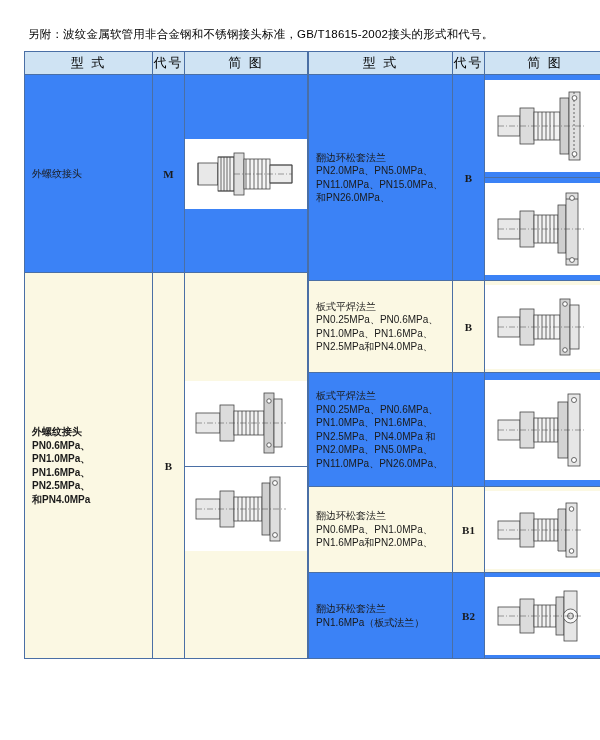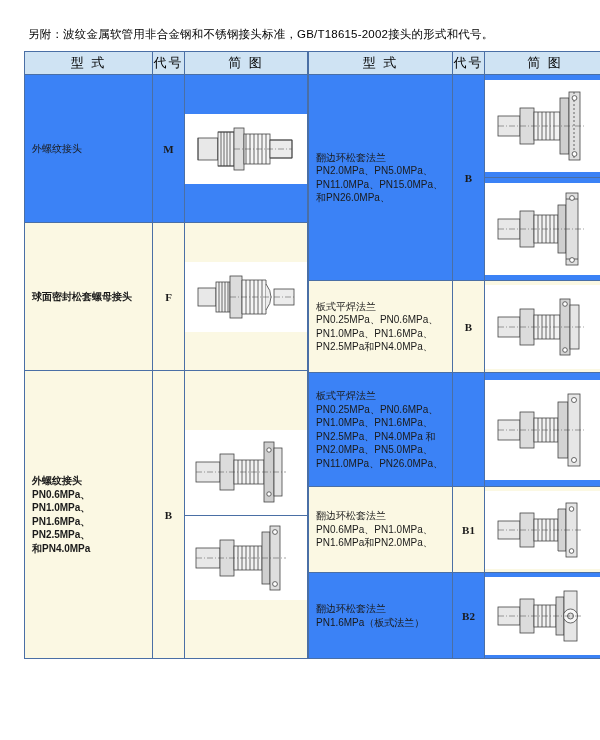--- a/index.html
+++ b/index.html
@@ -132,43 +132,20 @@
                   <path d="M56 20 L56 50 M60 20 L60 50 M64 20 L64 50 M68 20 L68 50 M72 20 L72 50 M76 20 L76 50"></path>
                   <rect x="80" y="26" width="22" height="18" fill="#ececec"></rect>
                   <path d="M80 26 L102 26 M80 44 L102 44 M102 26 L102 44"></path>
                   <path d="M44 35 L102 35" stroke-dasharray="6,2,1,2" stroke-width="0.5"></path>
                 </g>
               </svg>
             </div>
           </td>
         </tr>
 
-        <tr class="row-yellow" style="height:88px">
-          <td class="c-type">
-            <div class="cell-pad lbl-strong">球面密封松套螺母接头</div>
-          </td>
-          <td class="c-code code-cell">F</td>
-          <td class="c-fig">
-            <div class="fig">
-              <svg width="112" height="70" viewBox="0 0 112 70">
-                <g fill="none" stroke="#444" stroke-width="0.8">
-                  <rect x="8" y="26" width="18" height="18" fill="#e8e8e8"></rect>
-                  <rect x="26" y="20" width="14" height="30" fill="#f2f2f2"></rect>
-                  <path d="M29 20 L29 50 M32 20 L32 50 M35 20 L35 50 M38 20 L38 50"></path>
-                  <rect x="40" y="14" width="12" height="42" fill="#dcdcdc"></rect>
-                  <path d="M52 18 L76 18 L76 52 L52 52 Z" fill="#f5f5f5"></path>
-                  <path d="M56 18 L56 52 M60 18 L60 52 M64 18 L64 52 M68 18 L68 52 M72 18 L72 52"></path>
-                  <path d="M76 22 Q86 35 76 48" fill="#ededed"></path>
-                  <rect x="84" y="27" width="20" height="16" fill="#ececec"></rect>
-                  <path d="M40 35 L104 35" stroke-dasharray="6,2,1,2" stroke-width="0.5"></path>
-                </g>
-              </svg>
-            </div>
-          </td>
-        </tr>
 
 
 
 
         <tr class="row-yellow" style="height:170px">
           <td class="c-type">
             <div class="cell-pad lbl-strong" style="white-space:pre-line">外螺纹接头
 PN0.6MPa、PN1.0MPa、
 PN1.6MPa、PN2.5MPa、
 和PN4.0MPa</div>

